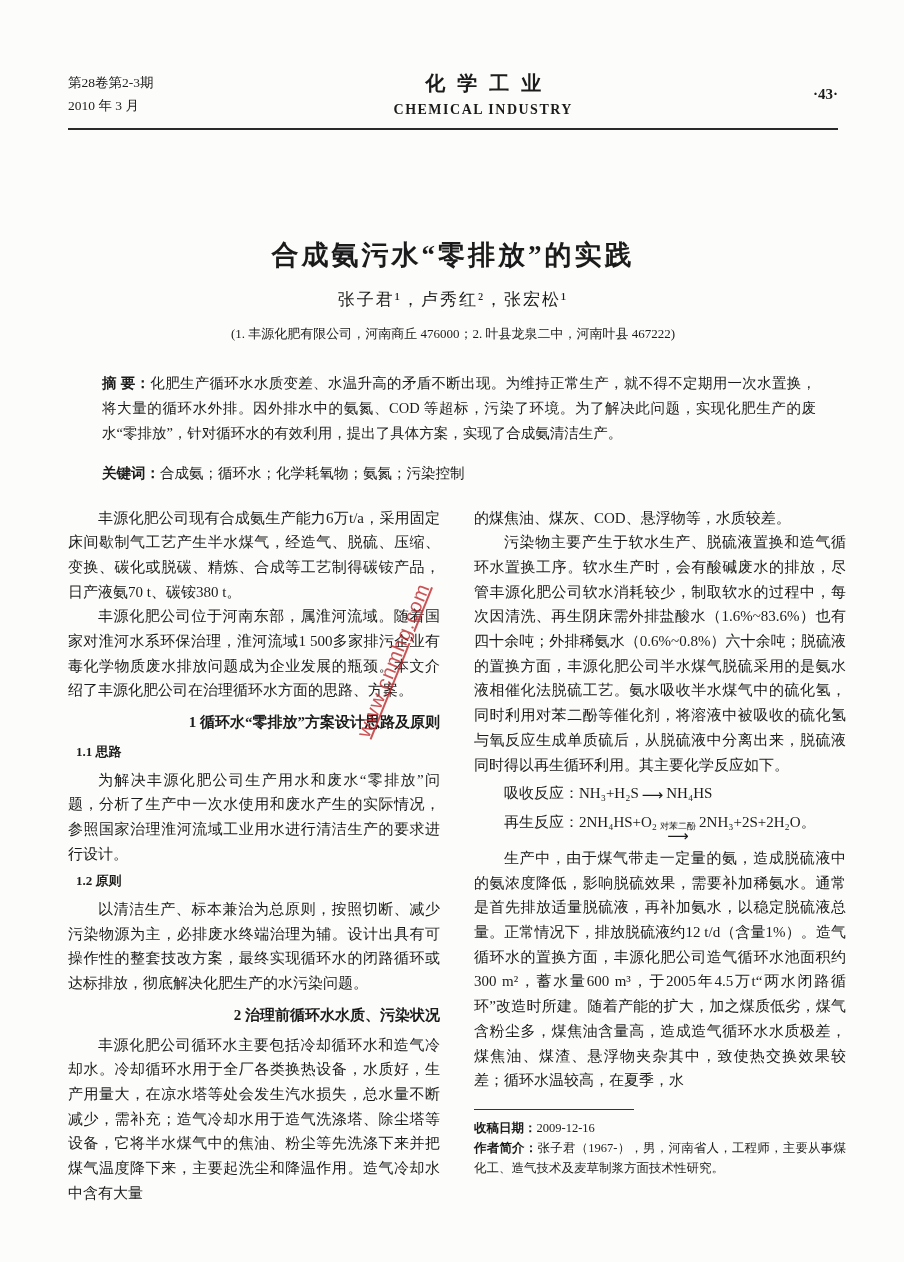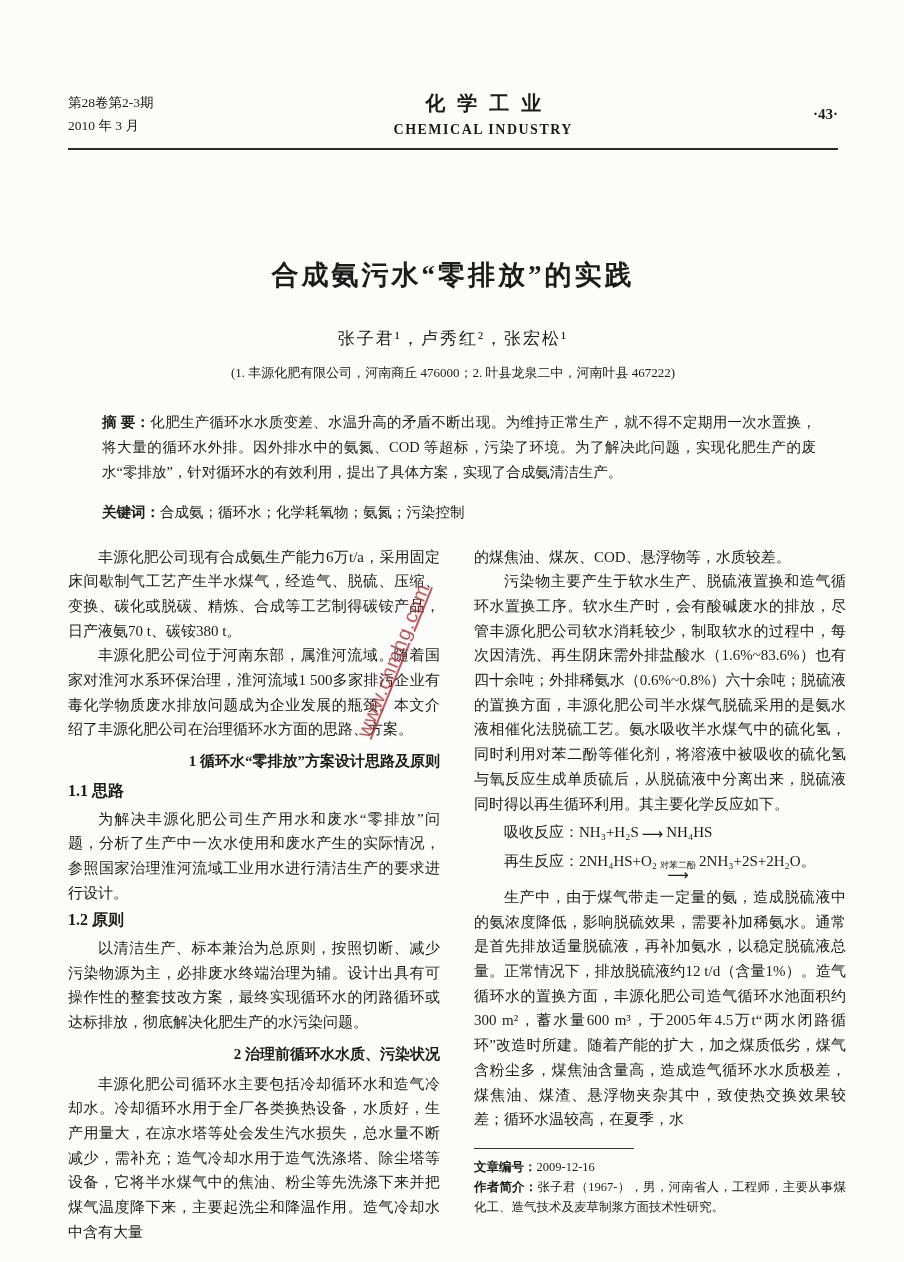--- a/index.html
+++ b/index.html
@@ -9,42 +9,42 @@
     margin:0 auto;
     background:#fcfcfa;
     box-sizing:border-box;
     padding:70px 66px 0 68px;
     font-family:"Liberation Serif", serif;
     color:#1b1b1b;
     overflow:hidden;
   }
   
   .hdr { display:flex; justify-content:space-between; align-items:center;
-         padding-bottom:10px; border-bottom:2px solid #2a2a2a;margin-top:20px; }
+         padding-bottom:10px; border-bottom:2px solid #2a2a2a; }
   .hdr-left { font-size:13.5px; line-height:23px; }
   .hdr-center { text-align:center; }
   .j-cn { font-size:20px; font-weight:bold; letter-spacing:12px; text-indent:12px; }
   .j-en { font-size:14px; font-weight:bold; letter-spacing:1.5px; margin-top:5px; }
   .hdr-right { font-size:15px; font-weight:bold; }
   
   .title { margin-top:107px; text-align:center; font-size:27px; font-weight:bold; letter-spacing:3px; }
-  .authors { margin-top:34px; text-align:center; font-size:17px; letter-spacing:2px; }
+  .authors { margin-top:15px; text-align:center; font-size:17px; letter-spacing:2px; }
   .affil { margin-top:14px; text-align:center; font-size:13px; }
   
   .abstract { margin-top:28px; padding:0 22px 0 34px; font-size:14.5px; line-height:25px; text-align:justify; }
   .kw-line, .info-line { padding:0 22px 0 34px; font-size:14.5px; line-height:25px; }
   .b { font-weight:bold; }
   .info-line .pair { margin-right:40px; display:inline-block; }
   
   .columns { display:flex; gap:34px; margin-top:20px; font-size:15px; line-height:24.7px; }
   .col { width:372px; flex:0 0 372px; text-align:justify; }
   .para { margin:0; text-indent:2em; }
   .para-cont { margin:0; text-indent:0; }
   .h-num { margin:7px 0 5px; font-size:15px; font-weight:bold; text-align:right; }
-  .h-sub { margin:3px 0 3px; font-size:16px; font-weight:bold; text-align:left; }
+  .h-sub { margin:3px 8px 3px; font-size:13px; font-weight:bold; text-align:left; }
   .rxn { margin:4px 0; padding-left:2em; text-indent:0; }
   .rxn-arrow { display:inline-flex; flex-direction:column; align-items:center;
                vertical-align:-2px; margin:0 3px; }
   .rxn-cat { font-size:9px; line-height:9px; }
   .arrow-glyph { line-height:11px; font-size:15px; }
   
   .footnote { margin-top:16px; }
   .fn-rule { width:160px; border-top:1.5px solid #333; margin:0 0 8px 0; }
   .fn-entry { margin:0; font-size:12.5px; line-height:20px; text-align:justify; }
   
@@ -108,21 +108,21 @@
 
       <p class="rxn"><span>再生反应：</span><span>2NH₄HS+O₂</span><span class="rxn-arrow">
             <span class="rxn-cat">对苯二酚</span>
             <span class="arrow-glyph">⟶</span>
           </span><span>2NH₃+2S+2H₂O。</span></p>
 
       <p class="para">生产中，由于煤气带走一定量的氨，造成脱硫液中的氨浓度降低，影响脱硫效果，需要补加稀氨水。通常是首先排放适量脱硫液，再补加氨水，以稳定脱硫液总量。正常情况下，排放脱硫液约12 t/d（含量1%）。造气循环水的置换方面，丰源化肥公司造气循环水池面积约300 m²，蓄水量600 m³，于2005年4.5万t“两水闭路循环”改造时所建。随着产能的扩大，加之煤质低劣，煤气含粉尘多，煤焦油含量高，造成造气循环水水质极差，煤焦油、煤渣、悬浮物夹杂其中，致使热交换效果较差；循环水温较高，在夏季，水</p>
 
       <div class="footnote">
         <div class="fn-rule"></div>
-        <p class="fn-entry"><span class="b">文章编号：</span><span>2009-12-16</span></p>
+        <p class="fn-entry"><span class="b">收稿日期：</span><span>2009-12-16</span></p>
         <p class="fn-entry"><span class="b">作者简介：</span><span>张子君（1967-），男，河南省人，工程师，主要从事煤化工、造气技术及麦草制浆方面技术性研究。</span></p>
       </div>
     </div>
 
   </div>
 
   <div class="watermark">www.cnmhg.com</div>
 
 </div>
 

